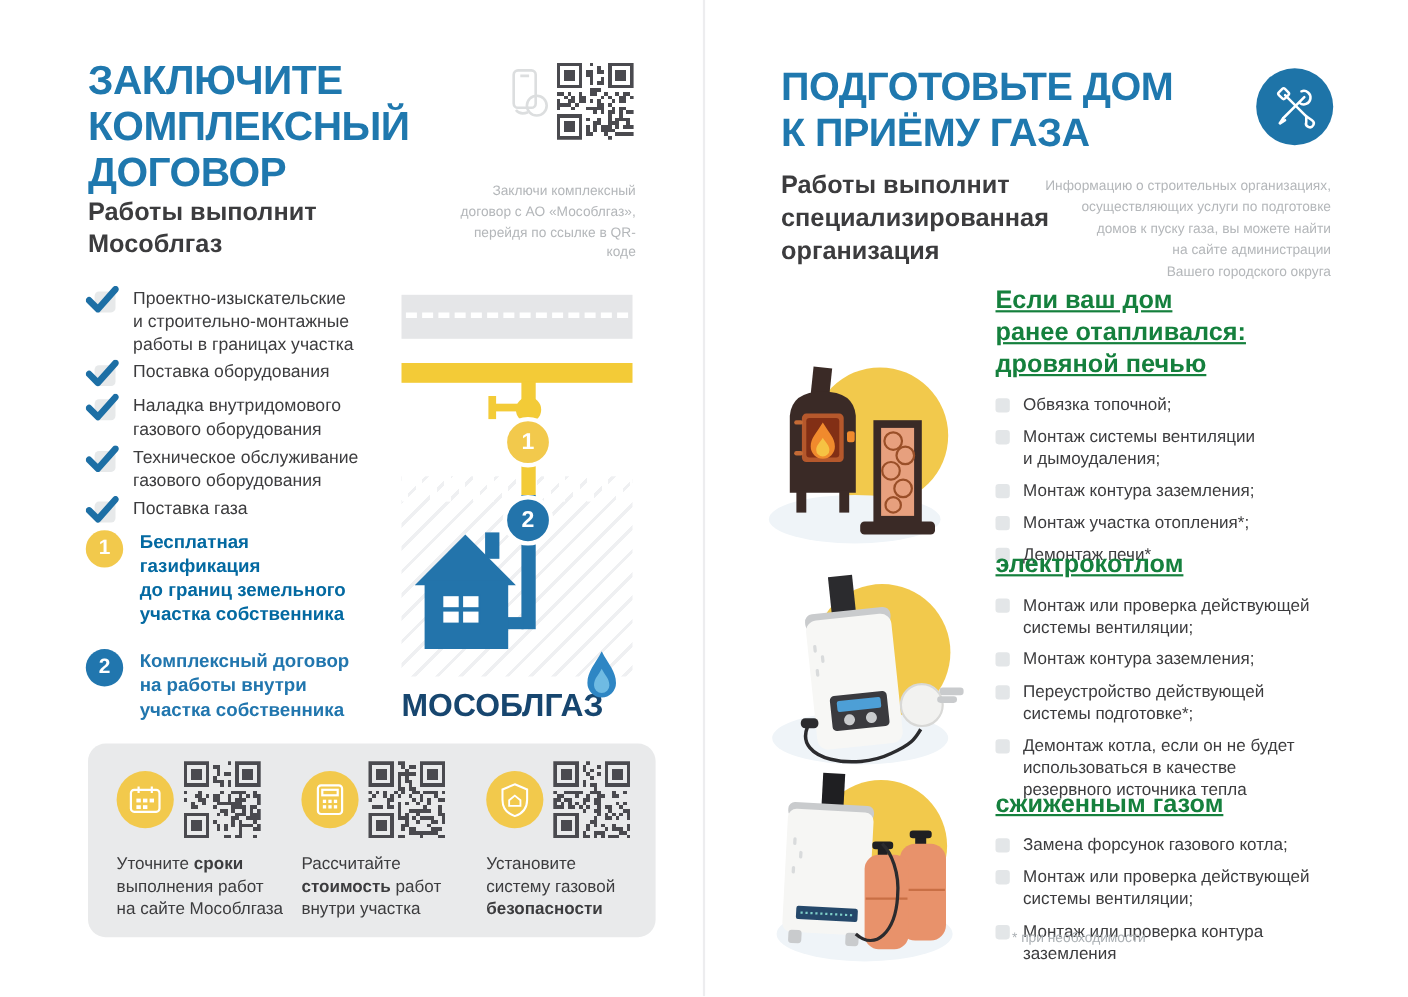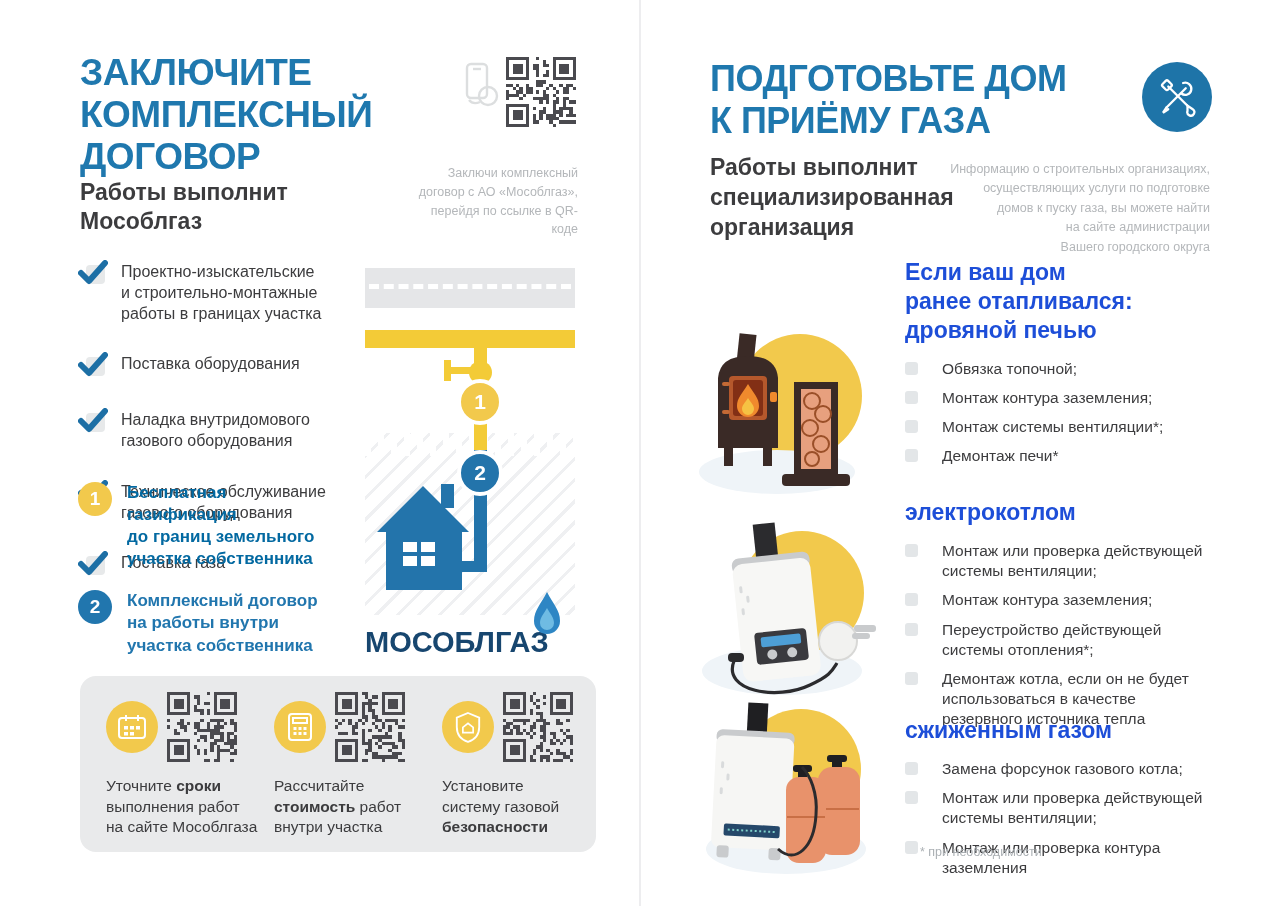--- a/index.html
+++ b/index.html
@@ -14,21 +14,21 @@
   .l-title { position:absolute; left:80px; top:52px; width:340px; font-size:37px; font-weight:700;
              letter-spacing:-0.5px; line-height:1.14; color:#1F78AE; }
   .phone-ic { position:absolute; left:455px; top:60px; width:48px; height:52px; }
   .qr-main { position:absolute; left:506px; top:57px; width:70px; height:70px; }
   .l-caption { position:absolute; left:416px; top:164px; width:162px; font-size:12.5px; line-height:1.5;
                color:#B4B7BA; text-align:right; }
   .l-sub { position:absolute; left:80px; top:178px; width:280px; font-size:23px; font-weight:700;
            line-height:1.25; color:#3C3C3E; }
 
   .checklist { position:absolute; left:78px; top:260px; width:250px; list-style:none;
-               display:flex; flex-direction:column; gap:28px; }
+               display:flex; flex-direction:column; gap:3px; }
   .check-item { display:flex; gap:13px; }
   .check-ic { position:relative; flex:0 0 30px; width:30px; height:28px; }
   .check-ic::before { content:""; position:absolute; left:8px; top:5px; width:19px; height:19px;
                       border-radius:4px; background:#E7E9EA; }
   .check-ic svg { position:absolute; left:0; top:0; }
   .check-text { font-size:16px; line-height:1.32; color:#3C3C3E; padding-top:1px; }
 
   .steps { position:absolute; left:78px; top:482px; display:flex; flex-direction:column; gap:20px; }
   .step { display:flex; gap:15px; }
   .step-badge { flex:0 0 34px; width:34px; height:34px; border-radius:50%; color:#fff;
@@ -79,26 +79,26 @@
   .r-title { position:absolute; left:710px; top:58px; width:430px; font-size:36px; font-weight:700;
              letter-spacing:-0.5px; line-height:1.16; color:#1F78AE; }
   .tools-circle { position:absolute; left:1142px; top:62px; width:70px; height:70px; border-radius:50%;
                   background:#1E74A8; display:flex; align-items:center; justify-content:center; }
   .r-sub { position:absolute; left:710px; top:153px; width:300px; font-size:23px; font-weight:700;
            line-height:1.3; color:#3C3C3E; }
   .r-note { position:absolute; left:930px; top:160px; width:280px; font-size:12.5px; line-height:1.55;
             color:#B4B7BA; text-align:right; }
 
   .sec { position:absolute; left:905px; width:300px; }
-  .sec-head { font-size:23px; font-weight:700; line-height:1.27; color:#1d4ed8; }
+  .sec-head { font-size:23px; font-weight:700; line-height:1.27; color:#15803d;text-decoration:underline; }
   .sec-list { list-style:none; display:flex; flex-direction:column; gap:9px; }
   .sec1 { top:258px; } .sec1 .sec-list { margin-top:13px; }
   .sec2 { top:498px; } .sec2 .sec-list { margin-top:14px; }
   .sec3 { top:716px; } .sec3 .sec-list { margin-top:14px; }
-  .sec-item { display:flex; gap:24px; }
+  .sec-item { display:flex; gap:12px; }
   .sq { flex:0 0 13px; width:13px; height:13px; margin-top:3px; border-radius:3px; background:#E3E6E8; }
   .sec-item-text { font-size:15.5px; line-height:1.3; color:#3C3C3E; }
 
   .illus { position:absolute; }
   .illus1 { left:682px; top:316px; }
   .illus2 { left:682px; top:513px; }
   .illus3 { left:686px; top:697px; }
 
   .footnote { position:absolute; left:920px; top:845px; font-size:12.5px; color:#ABB0B4; }
 </style>
@@ -785,25 +785,30 @@
       <h3 class="sec-head pre">Если ваш дом
 ранее отапливался:
 дровяной печью</h3>
       <ul class="sec-list">
         <li class="sec-item">
             <span class="sq"></span>
             <span class="sec-item-text pre">Обвязка топочной;</span>
           </li>
         <li class="sec-item">
             <span class="sq"></span>
+            <span class="sec-item-text pre">Монтаж системы вентиляции
+и дымоудаления;</span>
+          </li>
+        <li class="sec-item">
+            <span class="sq"></span>
             <span class="sec-item-text pre">Монтаж контура заземления;</span>
           </li>
         <li class="sec-item">
             <span class="sq"></span>
-            <span class="sec-item-text pre">Монтаж системы вентиляции*;</span>
+            <span class="sec-item-text pre">Монтаж участка отопления*;</span>
           </li>
         <li class="sec-item">
             <span class="sq"></span>
             <span class="sec-item-text pre">Демонтаж печи*</span>
           </li>
       </ul>
     </div>
 
     <svg class="illus illus2" width="205" height="190" viewBox="0 0 205 190">
       <circle cx="120" cy="80" r="62" fill="#F2C94C"></circle>
@@ -838,21 +843,21 @@
             <span class="sec-item-text pre">Монтаж или проверка действующей
 системы вентиляции;</span>
           </li>
         <li class="sec-item">
             <span class="sq"></span>
             <span class="sec-item-text pre">Монтаж контура заземления;</span>
           </li>
         <li class="sec-item">
             <span class="sq"></span>
             <span class="sec-item-text pre">Переустройство действующей
-системы отопления*;</span>
+системы подготовке*;</span>
           </li>
         <li class="sec-item">
             <span class="sq"></span>
             <span class="sec-item-text pre">Демонтаж котла, если он не будет
 использоваться в качестве
 резервного источника тепла</span>
           </li>
       </ul>
     </div>
 

